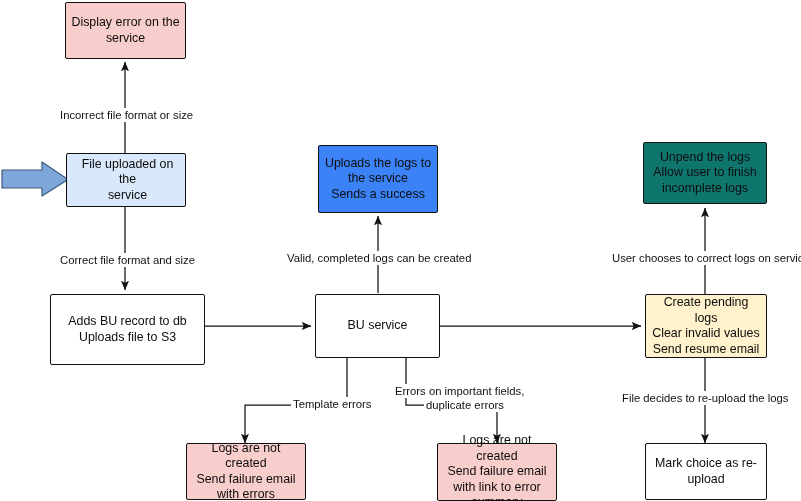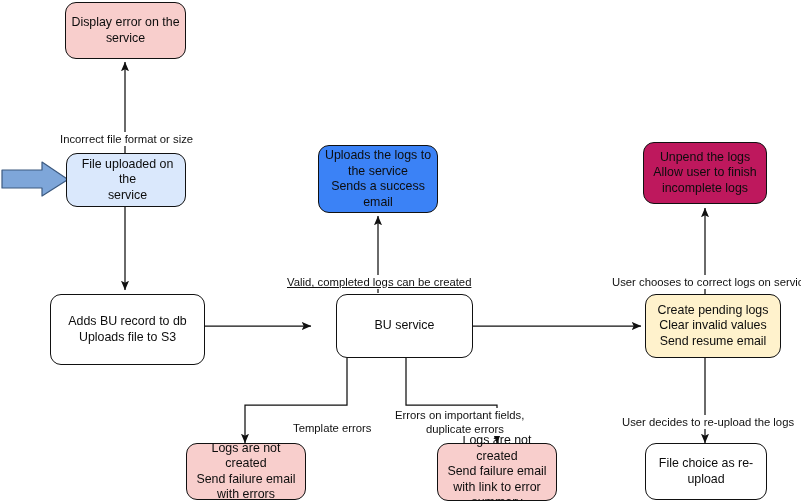--- a/index.html
+++ b/index.html
@@ -21,21 +21,21 @@
     position: absolute;
     left: 0;
     top: 0;
     width: 801px;
     height: 501px;
   }
   .node {
     position: absolute;
     box-sizing: border-box;
     border: 1.3px solid #111111;
-    border-radius: 11px;
+    border-radius: 2px;
     display: flex;
     align-items: center;
     justify-content: center;
     text-align: center;
     font-size: 12.4px;
     line-height: 15.5px;
     color: #0d0d0d;
     padding: 2px 5px;
     background: #ffffff;
     z-index: 2;
@@ -44,21 +44,20 @@
   .edge-label {
     position: absolute;
     font-size: 11.3px;
     line-height: 14px;
     color: #111111;
     text-align: center;
     background: #ffffff;
     white-space: nowrap;
     z-index: 3;
     padding: 0 2px;
-    margin-top: 24px;
   }
 </style>
 </head>
 <body>
 
 <div id="canvas">
 
   <svg id="edges" xmlns="http://www.w3.org/2000/svg">
     <defs>
       <marker id="ah" markerWidth="9" markerHeight="9" refX="7.4" refY="3.2" orient="auto" markerUnits="strokeWidth">
@@ -105,44 +104,43 @@
     </span>
   </div>
 
   <div class="node" style="left:50px; top:294px; width:155px; height:71px; background:#ffffff;">
     <span>
       <span>Adds BU record to db</span>
       <span>Uploads file to S3</span>
     </span>
   </div>
 
-  <div class="node" style="left:315px; top:294px; width:137px; height:64px; background:#ffffff;margin-left:21px;">
+  <div class="node" style="left:315px; top:294px; width:125px; height:64px; background:#ffffff;">
     <span>
       <span>BU service</span>
     </span>
   </div>
 
   <div class="node" style="left:318px; top:145px; width:120px; height:68px; background:#3b82f6;">
     <span>
       <span>Uploads the logs to</span>
       <span>the service</span>
       <span>Sends a success</span>
-      <span>email</span>
     </span>
   </div>
 
-  <div class="node" style="left:643px; top:142px; width:124px; height:62px; background:#be185d;">
+  <div class="node" style="left:643px; top:142px; width:124px; height:62px; background:#0f766e;">
     <span>
       <span>Unpend the logs</span>
       <span>Allow user to finish</span>
       <span>incomplete logs</span>
     </span>
   </div>
 
-  <div class="node" style="left:645px; top:294px; width:136px; height:64px; background:#fff2cc;">
+  <div class="node" style="left:645px; top:294px; width:122px; height:64px; background:#fff2cc;">
     <span>
       <span>Create pending logs</span>
       <span>Clear invalid values</span>
       <span>Send resume email</span>
     </span>
   </div>
 
   <div class="node" style="left:186px; top:443px; width:120px; height:57px; background:#f8cecc;">
     <span>
       <span>Logs are not created</span>
@@ -155,34 +153,35 @@
     <span>
       <span>Logs are not created</span>
       <span>Send failure email</span>
       <span>with link to error</span>
       <span>summary</span>
     </span>
   </div>
 
   <div class="node" style="left:645px; top:443px; width:122px; height:57px; background:#ffffff;">
     <span>
-      <span>File choice as re-</span>
+      <span>Mark choice as re-</span>
       <span>upload</span>
     </span>
   </div>
 
   <div class="edge-label" style="left:58px; top:108px;">Incorrect file format or size</div>
 
+  <div class="edge-label" style="left:58px; top:253px;">Correct file format and size</div>
 
-  <div class="edge-label" style="left:285px; top:251px;text-decoration:underline;">Valid, completed logs can be created</div>
+  <div class="edge-label" style="left:285px; top:251px;">Valid, completed logs can be created</div>
 
 
   <div class="edge-label" style="left:610px; top:251px;">User chooses to correct logs on service</div>
 
-  <div class="edge-label" style="left:620px; top:391px;">User decides to re-upload the logs</div>
+  <div class="edge-label" style="left:620px; top:391px;">File decides to re-upload the logs</div>
 
   <div class="edge-label" style="left:291px; top:397px;">Template errors</div>
 
   <div class="edge-label" style="left:393px; top:384px;">Errors on important fields,</div>
 
   <div class="edge-label" style="left:424px; top:398px;">duplicate errors</div>
 
 </div>
 
 </body></html>

